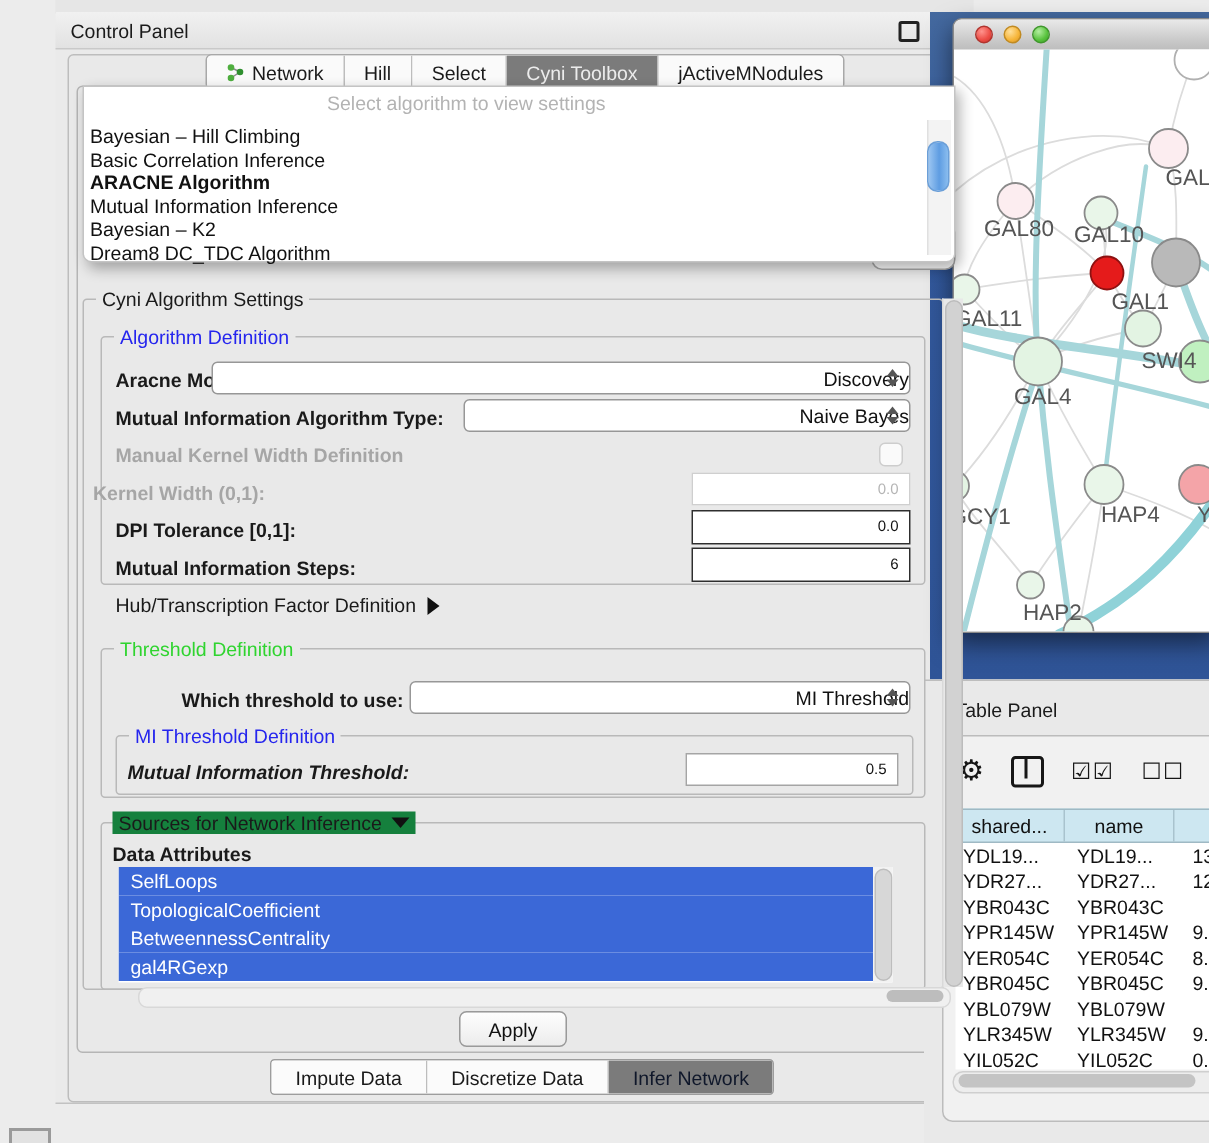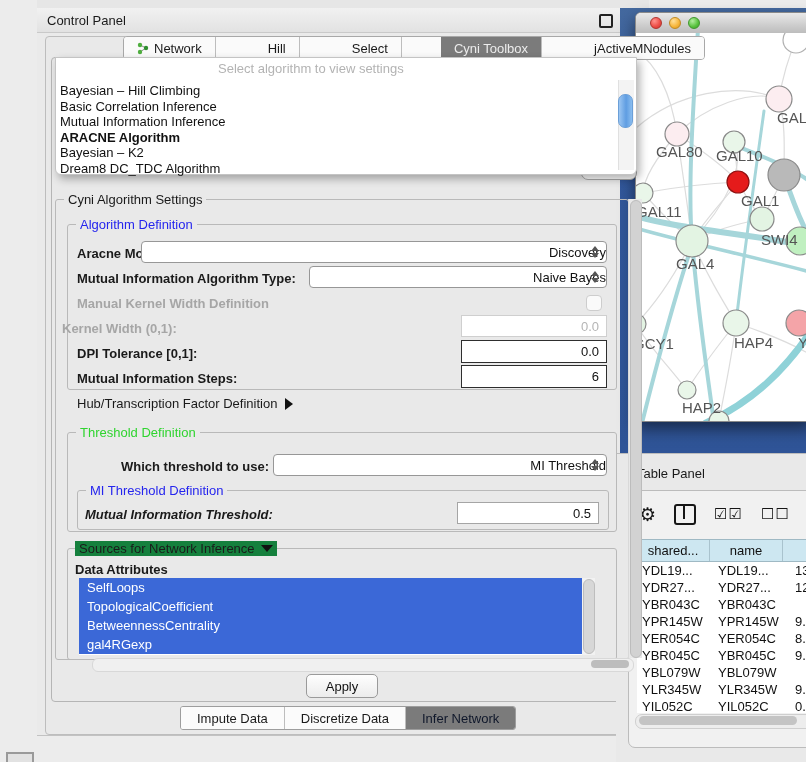--- a/index.html
+++ b/index.html
@@ -14,22 +14,22 @@
   .cp{left:0;top:0;width:612px;height:735px;background:#eaeaea;border-bottom:1px solid #c2c2c2;margin-left:37px;}
   .cp-topstrip{left:0;top:0;width:612px;height:8px;background:#e6e6e6;border-bottom:1px solid #d6d6d6;}
   .cp-titlebar{left:0;top:8px;width:612px;height:24px;background:linear-gradient(#f1f1f1,#e2e2e2);
                border-bottom:1px solid #c9c9c9;display:flex;align-items:center;}
   .cp-title{margin-left:10px;font-size:13px;color:#1a1a1a;}
   .float-icon{position:absolute;right:36px;top:6px;width:10px;height:10px;border:2px solid #222;border-radius:2px;}
   .close-icon{position:absolute;right:12px;top:3px;font-size:15px;font-weight:bold;color:#111;cursor:default;}
   .outer-pane{left:8px;top:36px;width:598px;height:697px;border:1px solid #bdbdbd;border-radius:4px;background:#e9e9e9;}
   .inner-pane{left:14px;top:57px;width:589px;height:643px;border:1px solid #b5b5b5;border-radius:4px;background:#e9e9e9;}
   
-  .tabbar{left:86px;top:36px;height:22px;display:inline-flex;border:1px solid #a8a8a8;border-radius:4px;
-          overflow:hidden;background:#fafafa;z-index:4;gap:39px;}
+  .tabbar{left:100px;top:36px;height:22px;display:inline-flex;border:1px solid #a8a8a8;border-radius:4px;
+          overflow:hidden;background:#fafafa;z-index:4;}
   .tab{display:flex;align-items:center;gap:5px;padding:0 13px;font-size:13px;color:#1a1a1a;
        border-right:1px solid #bdbdbd;background:#fafafa;white-space:nowrap;}
   .tab:last-child{border-right:none;}
   .tab.sel{background:#7b7b7b;color:#ececec;}
   
   .popup{left:18px;top:57px;width:580px;height:116px;background:#fff;border:1px solid #c4c4c4;
          border-radius:0 0 6px 6px;box-shadow:3px 4px 9px rgba(0,0,0,.3);z-index:9;}
   .popup-head{padding:3px 0 0 162px;font-size:13px;color:#b3b3b3;}
   .popup-items{position:absolute;left:4px;top:25px;right:20px;}
   .popup-item{font-size:13px;line-height:15.5px;color:#111;white-space:nowrap;}
@@ -43,21 +43,21 @@
   .legend.blue{color:#2525ee;}
   .legend.green{color:#2fd42f;}
   
   .combo{background:#fff;border:1px solid #979797;border-radius:4px;display:flex;align-items:center;
          font-size:13px;color:#111;padding-left:12px;box-sizing:border-box;justify-content:flex-end;}
   .stepper{position:absolute;right:7px;top:50%;transform:translateY(-50%);display:flex;flex-direction:column;gap:2px;}
   .stepper i{display:block;width:0;height:0;border-left:4px solid transparent;border-right:4px solid transparent;}
   .stepper .up{border-bottom:5px solid #555;}
   .stepper .dn{border-top:5px solid #555;}
   .field{background:#fff;border:1px solid #a5a5a5;display:flex;align-items:center;justify-content:flex-end;
-         padding-right:7px;font-size:13px;color:#111;box-sizing:border-box;}
+         padding-right:7px;font-size:10px;color:#111;box-sizing:border-box;}
   .field.strong{border:1px solid #2e2e2e;}
   .field.off{border:1px solid #cfcfcf;color:#b5b5b5;}
   .checkbox{width:14px;height:14px;border:1px solid #cdcdcd;border-radius:4px;background:#fafafa;}
   .tri-right{display:inline-block;width:0;height:0;border-top:6px solid transparent;border-bottom:6px solid transparent;
              border-left:8px solid #111;margin-left:8px;vertical-align:-2px;}
   .tri-down{display:inline-block;width:0;height:0;border-left:6px solid transparent;border-right:6px solid transparent;
             border-top:7px solid #111;margin-left:6px;vertical-align:1px;}
   .attr-list{background:#fff;overflow:hidden;}
   .attr-row{height:19px;line-height:19px;background:#3b68d7;color:#fff;font-size:13px;padding-left:8px;width:503px;box-sizing:border-box;}
   .list-sb{position:absolute;right:0;top:0;width:13px;height:100%;background:#f2f2f2;}
@@ -255,22 +255,22 @@
       <div class="btab sel">
         <span>Infer Network</span>
       </div>
     </div>
 
     <div class="abs popup">
       <div class="popup-head">Select algorithm to view settings</div>
       <div class="popup-items">
         <div class="popup-item">Bayesian – Hill Climbing</div>
         <div class="popup-item">Basic Correlation Inference</div>
+        <div class="popup-item bold">ARACNE Algorithm</div>
         <div class="popup-item">Mutual Information Inference</div>
-        <div class="popup-item bold">ARACNE Algorithm</div>
         <div class="popup-item">Bayesian – K2</div>
         <div class="popup-item">Dream8 DC_TDC Algorithm</div>
       </div>
       <div class="aqua-track"></div>
       <div class="aqua-thumb"></div>
     </div>
   </div>
 
   <div class="abs desktop"></div>
 

